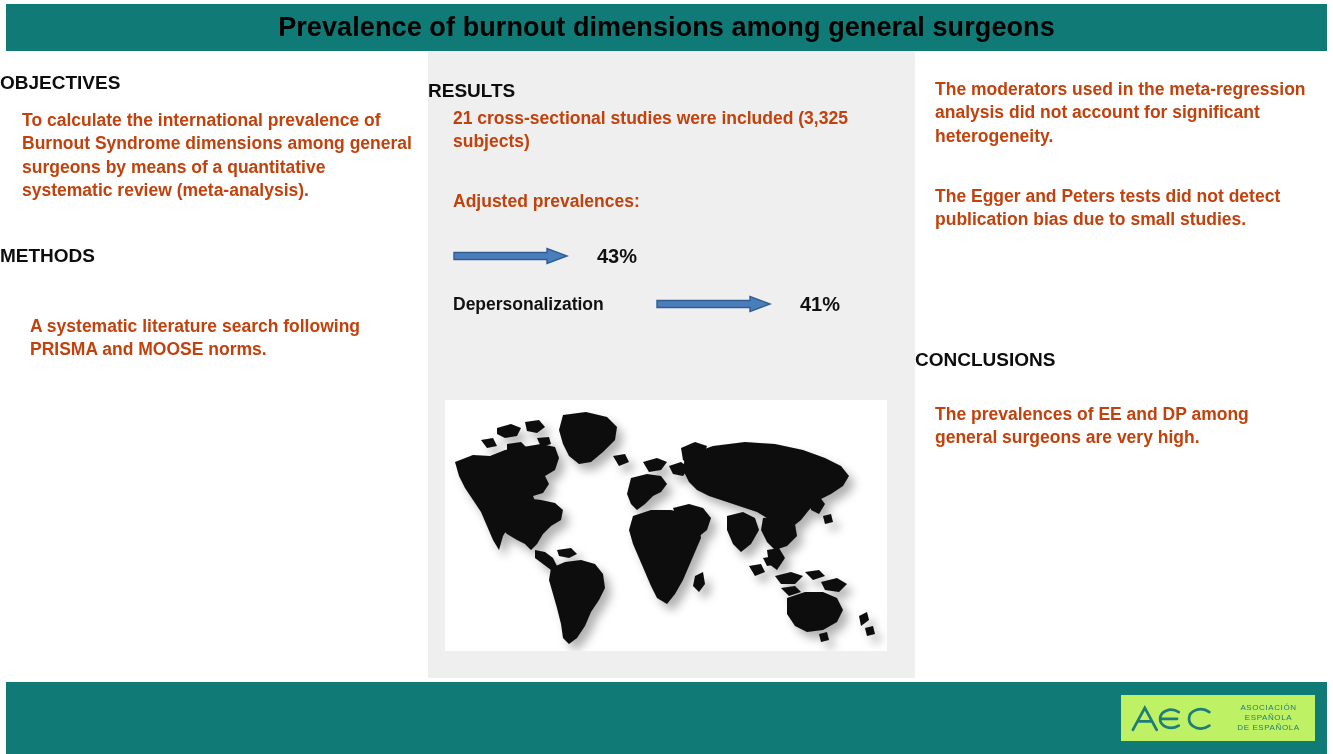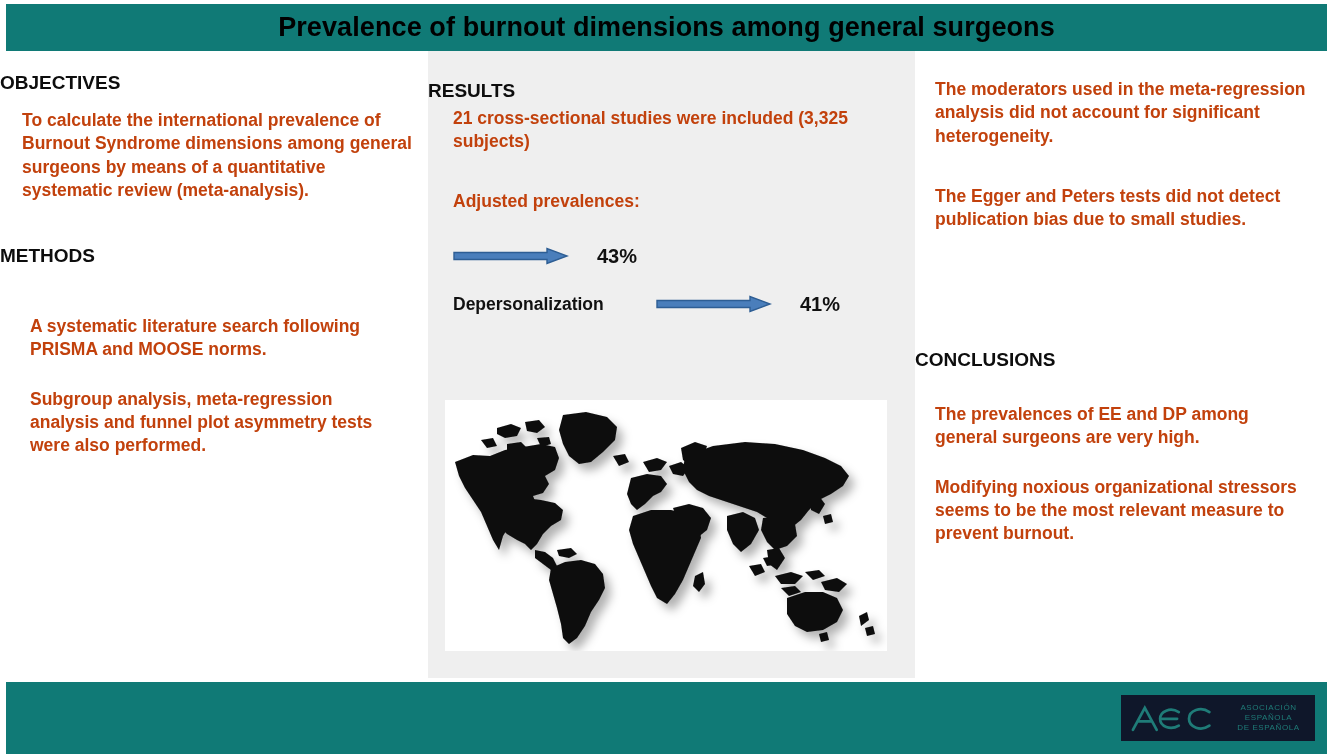--- a/index.html
+++ b/index.html
@@ -149,21 +149,21 @@
     width: 1321px;
     height: 72px;
     background: #107A76;
   }
   .logo-box {
     position: absolute;
     right: 12px;
     top: 13px;
     width: 194px;
     height: 46px;
-    background: #0f172a;
+    background: #bef264;
     display: flex;
     align-items: center;
     padding-left: 8px;
     box-sizing: border-box;
   }
   .logo-mark {
     flex: 0 0 auto;
     width: 86px;
     height: 34px;
   }
@@ -188,21 +188,20 @@
 
   <div class="middle-panel"></div>
 
   <div class="col col-left">
     <div class="section-head objectives-head">OBJECTIVES</div>
     <div class="para objectives-body">To calculate the international prevalence of  Burnout Syndrome dimensions among general surgeons  by means of a quantitative systematic review (meta-analysis).</div>
 
     <div class="section-head methods-head">METHODS</div>
     <div class="para methods-body">
       <p>A systematic literature search following PRISMA and MOOSE norms.</p>
-      <p>Subgroup analysis, meta-regression analysis and funnel plot asymmetry tests were also performed.</p>
     </div>
   </div>
 
   <div class="col col-mid" style="left:0;width:1333px;">
     <div class="section-head results-head">RESULTS</div>
     <div class="para results-intro">21 cross-sectional studies were included (3,325 subjects)</div>
     <div class="para results-adjust">Adjusted prevalences:</div>
 
     <div class="metric-row row-1">
       <div class="metric-arrow-wrap">
@@ -309,21 +308,20 @@
     </div>
   </div>
 
   <div class="col col-right">
     <div class="para right-p1">The moderators used in the meta-regression analysis did not account for significant heterogeneity.</div>
     <div class="para right-p2"> The Egger and Peters tests did not detect publication bias due to small studies.</div>
 
     <div class="section-head concl-head">CONCLUSIONS</div>
     <div class="para concl-body">
       <p>The prevalences of EE and DP among general surgeons are very high.</p>
-      <p>Modifying noxious organizational stressors seems to be the most relevant measure to prevent burnout.</p>
     </div>
   </div>
 
 </div>
 
 <div class="footer-bar">
   <div class="logo-box">
     <svg class="logo-mark" viewBox="0 0 100 40">
       <g fill="none" stroke="#1F7C78" stroke-width="3.2" stroke-linecap="round">
 

